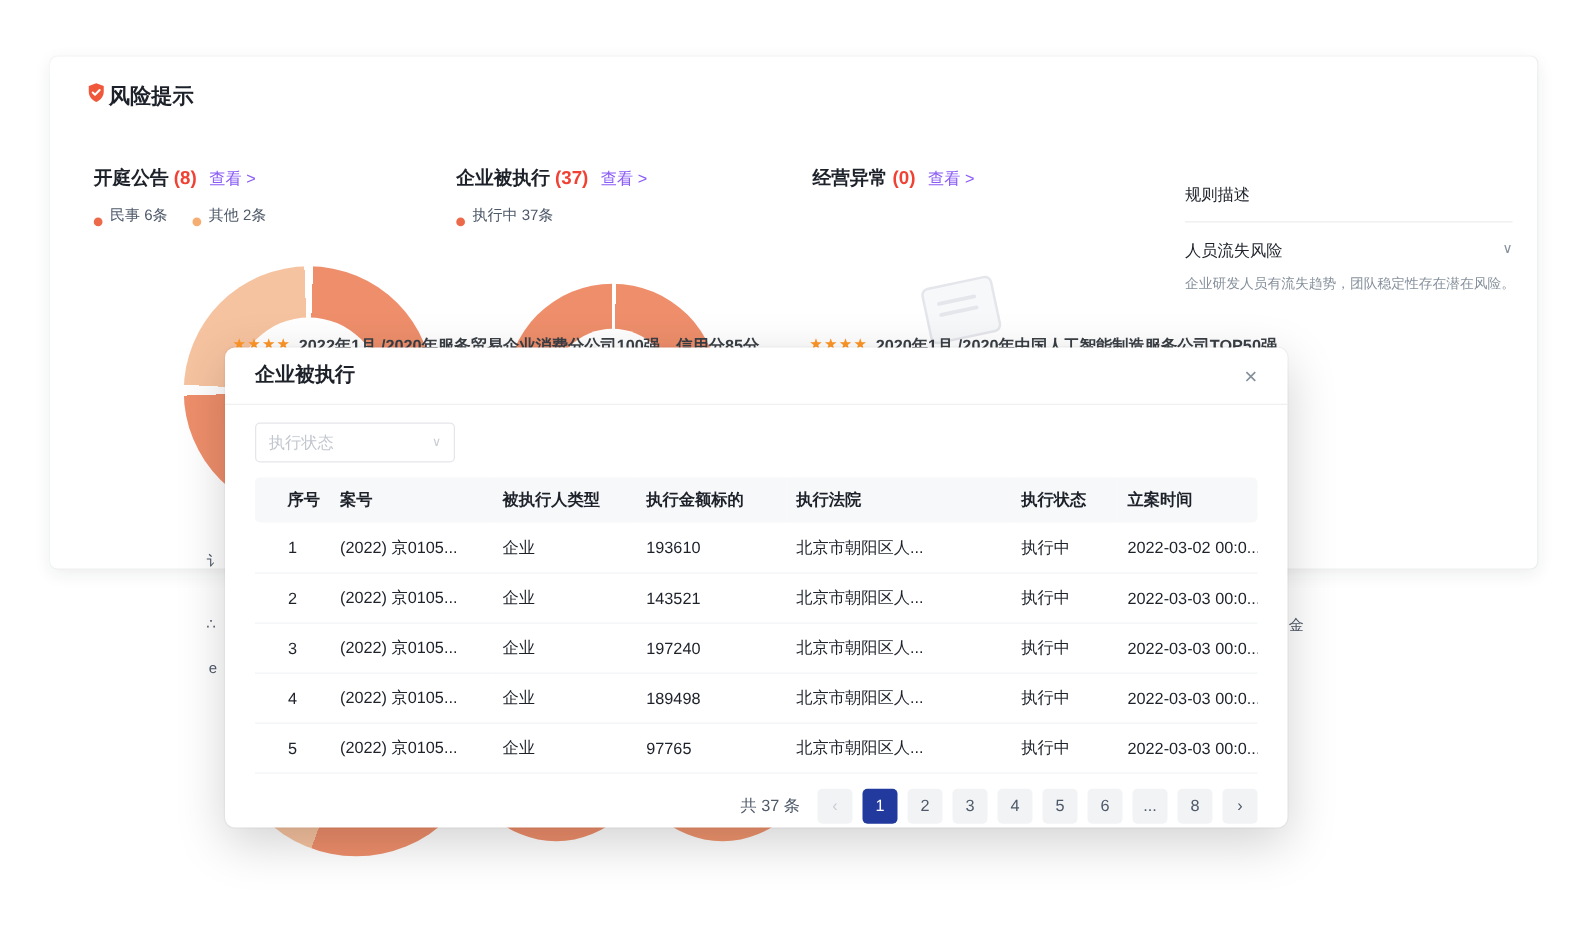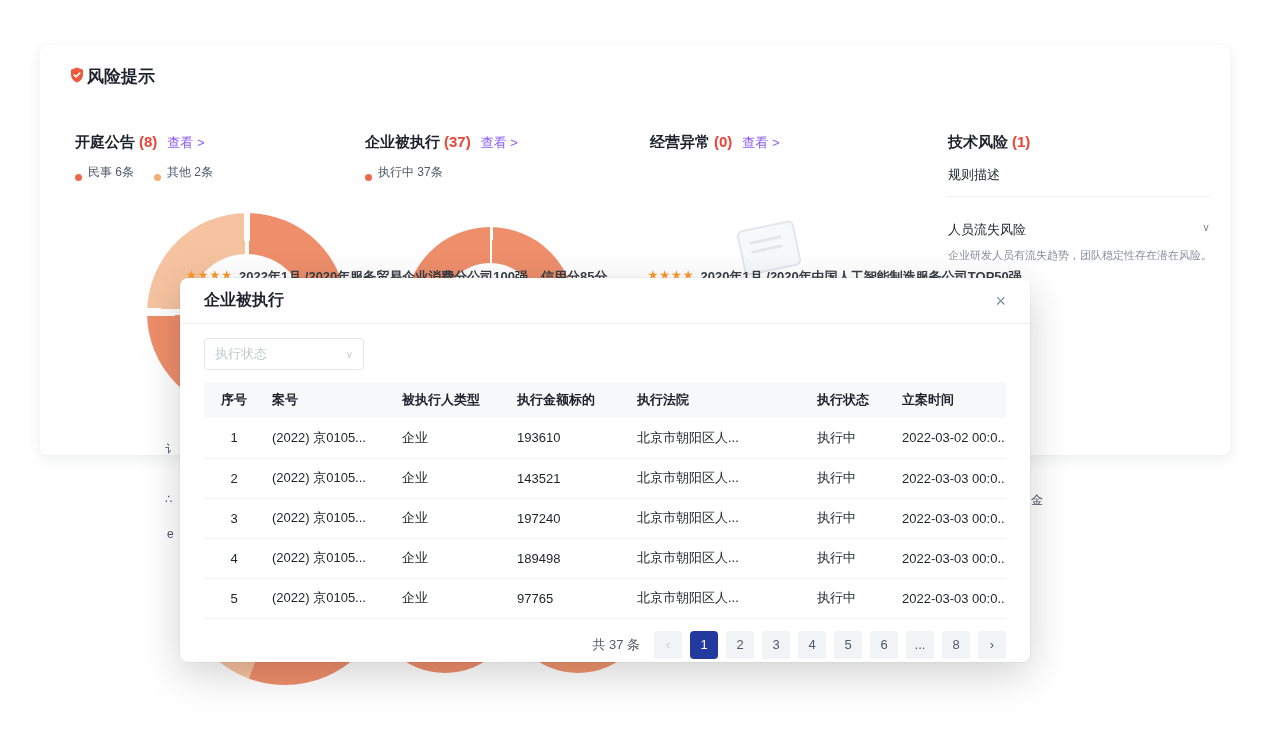--- a/index.html
+++ b/index.html
@@ -35,21 +35,21 @@
 
 
 .empty-doc{position:absolute;left:700px;top:180px;width:58px;height:46px;background:#f7f8fa;
   border:2px solid #e5e6eb;border-radius:6px;transform:rotate(-12deg)}
 .empty-doc::after{content:"";position:absolute;left:9px;top:11px;width:32px;height:3px;
   background:#e5e6eb;box-shadow:0 9px 0 #e5e6eb;border-radius:2px}
 
 
 .tr-section{font-size:13px;font-weight:400;margin-top:14px}
 .tr-divider{height:1px;background:#ededf0;margin-top:12px}
-.tr-item{display:flex;justify-content:space-between;align-items:flex-start;margin-top:24px;
+.tr-item{display:flex;justify-content:space-between;align-items:flex-start;margin-top:14px;
   font-size:13px;color:#1d2129;cursor:pointer}
 .chev{color:#86909c;font-size:11px}
 .tr-desc{font-size:11px;color:#86909c;margin-top:9px;white-space:nowrap}
 
 
 .honor-strip{position:absolute;left:186px;top:268px;width:850px;height:11px;overflow:hidden;
   display:flex;gap:40px;white-space:nowrap;font-size:13px;color:#3a3f45;font-weight:600;z-index:5}
 .honor-item{display:flex;align-items:flex-start;gap:6px}
 .stars{color:#ff9626;font-size:12px;letter-spacing:1px}
 .edge-frag{position:absolute;overflow:hidden;white-space:nowrap;font-size:12px;color:#4e5969;z-index:5;height:14px}
@@ -74,21 +74,21 @@
   border-bottom:1px solid #f0f0f0}
 .modal-title{font-size:16px;font-weight:700}
 .modal-close{font-size:18px;color:#86909c;cursor:pointer;line-height:1}
 .modal-body{padding:14px 24px 0}
 .select{width:160px;height:32px;border:1px solid #e5e6eb;border-radius:4px;display:flex;
   align-items:center;justify-content:space-between;padding:0 10px;cursor:pointer;margin-bottom:12px}
 .select .ph{font-size:13px;color:#c2c7cf}
 .select .chev{font-size:10px;color:#c9cdd4}
 table{width:100%;border-collapse:collapse;font-size:13px;table-layout:fixed}
 thead th{background:#f7f8fa;height:36px;text-align:left;padding:0 8px;font-weight:700;color:#1d2129}
-thead th:first-child{border-radius:4px 0 0 4px;text-align:center}
+thead th:first-child{border-radius:4px 0 0 4px;text-align:right}
 thead th:last-child{border-radius:0 4px 4px 0}
 tbody td{height:40px;border-bottom:1px solid #f2f3f5;padding:0 8px;color:#1d2129;
   white-space:nowrap;overflow:hidden}
 tbody td:first-child{text-align:center}
 .pagination{display:flex;align-items:center;justify-content:flex-end;gap:8px;margin-top:12px;
   font-size:13px;color:#4e5969}
 .pg-total{margin-right:6px}
 .pg-btn{min-width:28px;height:28px;padding:0 6px;border-radius:4px;background:#f2f3f5;display:flex;
   align-items:center;justify-content:center;cursor:pointer;color:#4e5969;user-select:none}
 .pg-btn.prev{color:#c9cdd4}
@@ -123,24 +123,20 @@
     </div>
   </div>
   <div class="col col3">
     <div class="col-title">
       <span>经营异常</span>
       <span class="cnt">(0)</span>
       <a class="view">查看 &gt;</a>
     </div>
   </div>
   <div class="col col4">
-    <div class="col-title">
-      <span>技术风险</span>
-      <span class="cnt">(1)</span>
-    </div>
     <div class="tr-section">规则描述</div>
     <div class="tr-divider"></div>
     <div class="tr-item">
       <span>人员流失风险</span>
       <span class="chev">∨</span>
     </div>
     <div class="tr-desc">企业研发人员有流失趋势，团队稳定性存在潜在风险。</div>
   </div>
 
   <div class="legend legend1">

